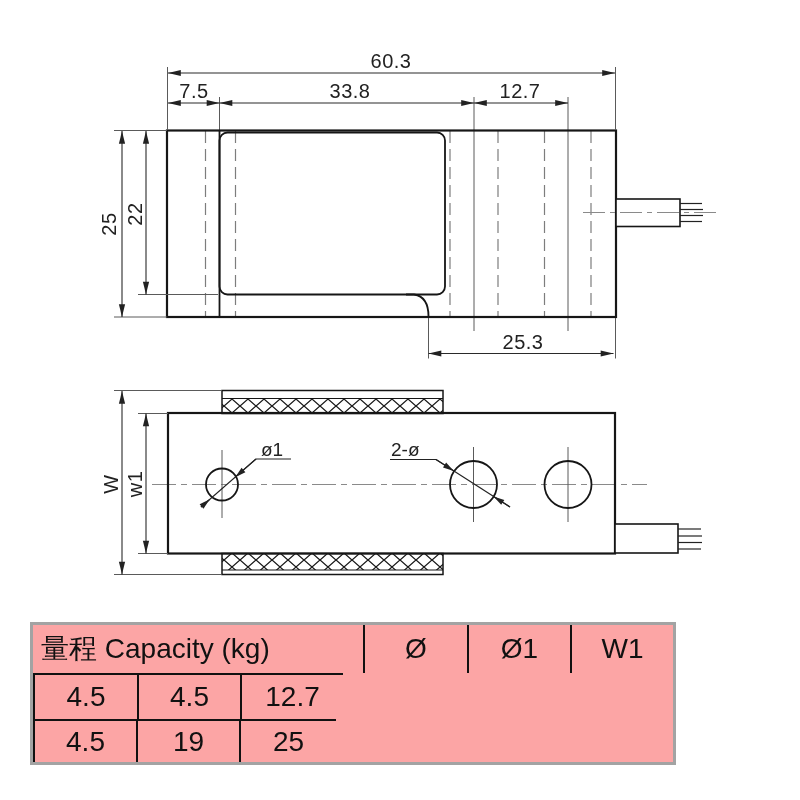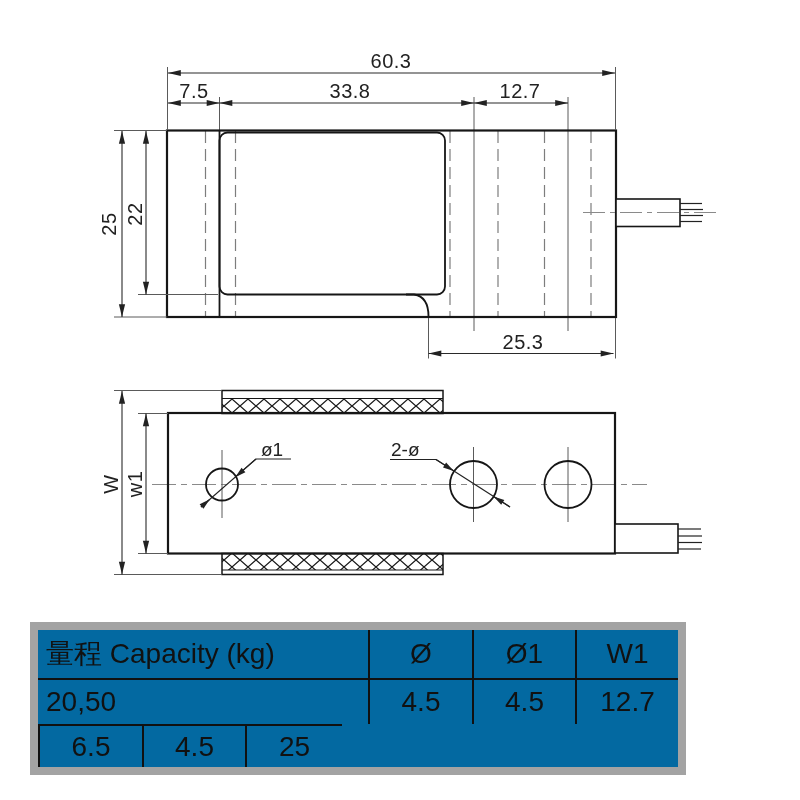--- a/index.html
+++ b/index.html
@@ -3,21 +3,21 @@
 <meta charset="utf-8">
 <style>
   html,body{margin:0;padding:0;background:#ffffff;}
   #stage{position:relative;width:800px;height:800px;background:#ffffff;overflow:hidden;
          font-family:"Liberation Sans",sans-serif;}
   svg{position:absolute;left:0;top:0;}
   svg text{fill:#222;font-family:"Liberation Sans",sans-serif;}
   .dimtxt{font-size:20px;letter-spacing:0.5px;}
   .lbltxt{font-size:19px;}
   
-  .tbl{position:absolute;left:30px;top:622px;border:8px solid #a3a3a3;background:#0369a1;}
+  .tbl{position:absolute;left:30px;top:622px;border:3px solid #a3a3a3;background:#fca5a5;}
   .tr{display:flex;}
   .td{display:flex;align-items:center;justify-content:center;
       font-size:28px;color:#111;box-sizing:border-box;}
   .c0{width:330px;justify-content:flex-start;padding-left:8px;}
   .c1{width:104px;border-left:2px solid #111;}
   .c2{width:103px;border-left:2px solid #111;}
   .c3{width:103px;border-left:2px solid #111;}
   .c4{width:97px;border-left:2px solid #111;}
   .rh .td{height:48px;}
   .r1 .td{height:46px;border-top:2px solid #111;}
@@ -179,25 +179,24 @@
 </svg>
 
 <div class="tbl">
   <div class="tr rh">
     <div class="td c0">量程 Capacity (kg)</div>
     <div class="td c1">Ø</div>
     <div class="td c2">Ø1</div>
     <div class="td c3">W1</div>
   </div>
   <div class="tr r1">
-    <div class="td c0">20,50</div>
     <div class="td c1">4.5</div>
     <div class="td c2">4.5</div>
     <div class="td c3">12.7</div>
   </div>
   <div class="tr r2">
-    <div class="td c1">6.5</div>
     <div class="td c2">4.5</div>
+    <div class="td c3">19</div>
     <div class="td c4">25</div>
   </div>
 </div>
 
 </div>
 
 </body></html>

